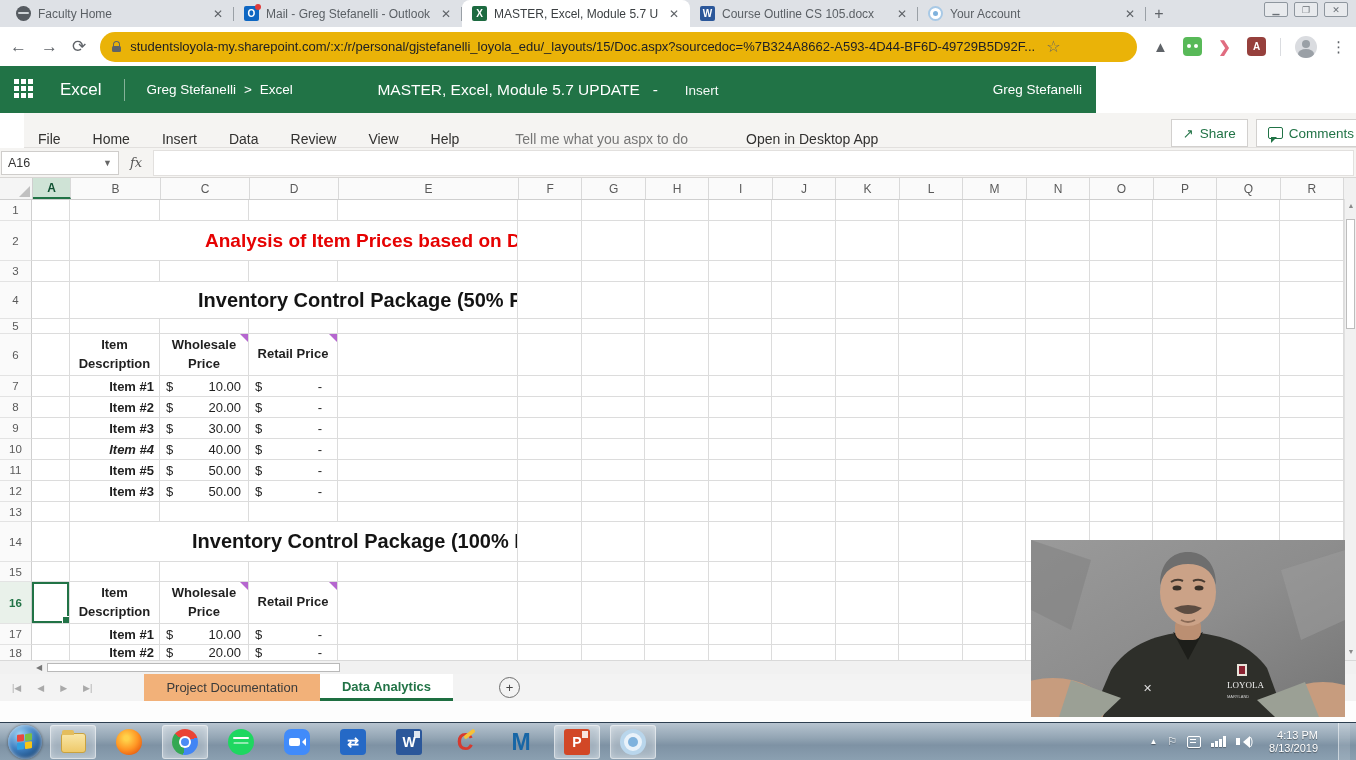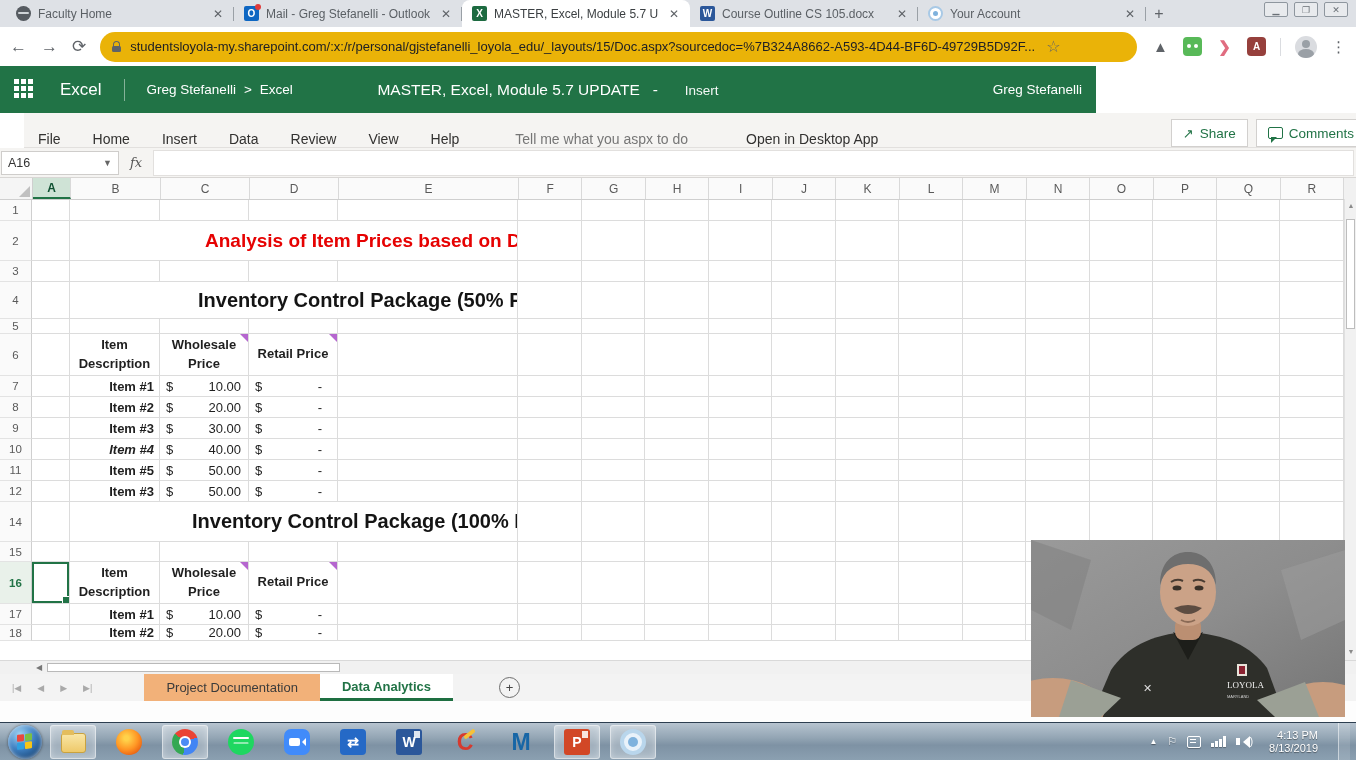--- a/index.html
+++ b/index.html
@@ -657,20 +657,42 @@
       <div class="cell flexcol"></div>
       <div class="cell flexcol"></div>
       <div class="cell flexcol"></div>
       <div class="cell flexcol"></div>
       <div class="cell flexcol"></div>
       <div class="cell flexcol"></div>
       <div class="cell flexcol"></div>
       <div class="cell flexcol"></div>
       <div class="vscroll-spacer"></div>
     </div>
+    <div class="grow" style="height: 20px;">
+      <div class="rh">13</div>
+      <div class="cell" style="width: 38px;"></div>
+      <div class="cell" style="width: 90px;"></div>
+      <div class="cell" style="width: 89px;"></div>
+      <div class="cell" style="width: 89px;"></div>
+      <div class="cell" style="width: 180px;"></div>
+      <div class="cell flexcol"></div>
+      <div class="cell flexcol"></div>
+      <div class="cell flexcol"></div>
+      <div class="cell flexcol"></div>
+      <div class="cell flexcol"></div>
+      <div class="cell flexcol"></div>
+      <div class="cell flexcol"></div>
+      <div class="cell flexcol"></div>
+      <div class="cell flexcol"></div>
+      <div class="cell flexcol"></div>
+      <div class="cell flexcol"></div>
+      <div class="cell flexcol"></div>
+      <div class="cell flexcol"></div>
+      <div class="vscroll-spacer"></div>
+    </div>
     <div class="grow" style="height: 40px;">
       <div class="rh">14</div>
       <div class="cell" style="width: 38px;"></div>
       <div class="cell merged" style="width: 448px;">
         <div class="banner-section" style="padding-left: 122px;">Inventory Control Package (100% Profit)</div>
       </div>
       <div class="cell flexcol"></div>
       <div class="cell flexcol"></div>
       <div class="cell flexcol"></div>
       <div class="cell flexcol"></div>

